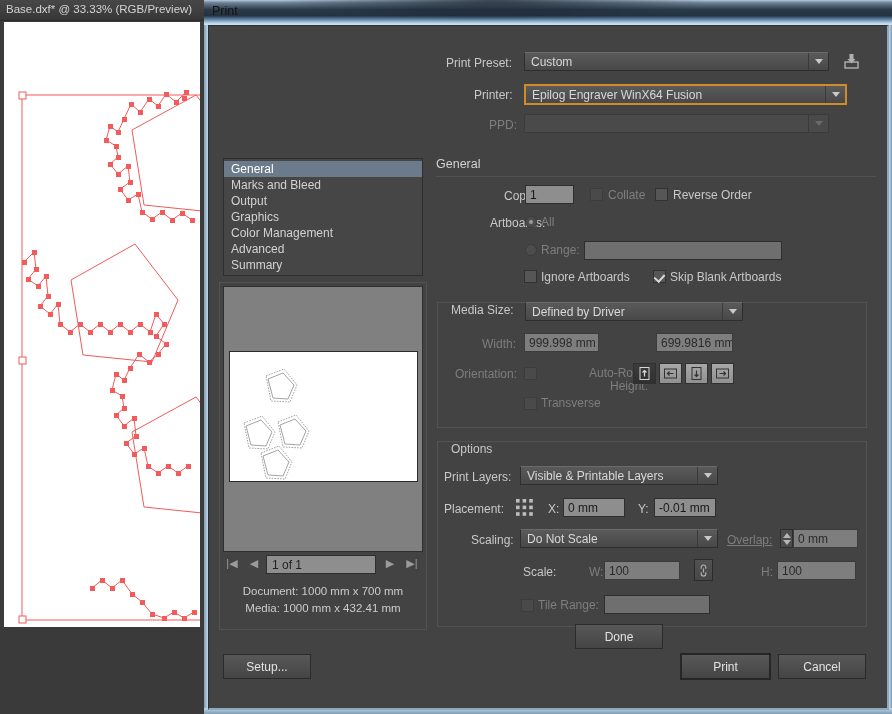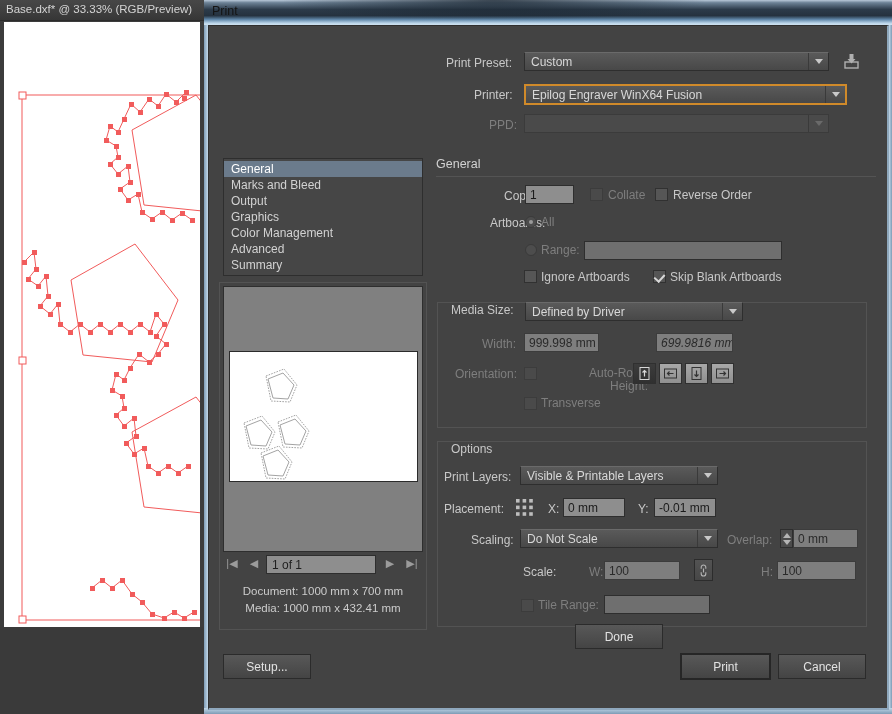--- a/index.html
+++ b/index.html
@@ -560,21 +560,21 @@
   <div class="groupbox" style="left:437px; top:302px; width:430px; height:126px;"></div>
   <span class="grouptitle" style="left:446px; top:303px;">Media Size:</span>
   <div class="combo" style="left:525px; top:302px; width:218px;">
     <span class="ctext">Defined by Driver</span>
     <span class="carrow"></span>
   </div>
 
   <span class="lbl dim" style="left:482px; top:337px;">Width:</span>
   <div class="tinput readonly" style="left:524px; top:333px; width:75px;">999.998 mm</div>
   <span class="lbl dim" style="left:610px; top:337px;margin-top:42px;">Height:</span>
-  <div class="tinput readonly" style="left:656px; top:333px; width:77px;font-style:italic;">699.9816 mm</div>
+  <div class="tinput readonly" style="left:656px; top:333px; width:77px;">699.9816 mm</div>
 
   <span class="lbl dim" style="left:455px; top:367px;">Orientation:</span>
   <div class="cbox dimbox" style="left:524px; top:367px;"></div>
   <span class="lbl dim" style="left:541px; top:366px;margin-left:48px;">Auto-Rotate</span>
 
   <div class="iconbtn sel" style="left:633px; top:363px;">
     <svg width="15" height="15" viewBox="0 0 15 15">
         <rect x="3" y="1.5" width="9" height="12" fill="none" stroke="#d8d8d8" stroke-width="1"></rect>
         <path d="M7.5 10.5 L7.5 4.5 M5.5 6.5 L7.5 4.5 L9.5 6.5" stroke="#d8d8d8" stroke-width="1.2" fill="none"></path>
       </svg>
@@ -627,21 +627,21 @@
   <span class="lbl" style="left:548px; top:502px;">X:</span>
   <div class="tinput" style="left:563px; top:498px; width:62px;">0 mm</div>
   <span class="lbl" style="left:638px; top:502px;">Y:</span>
   <div class="tinput" style="left:654px; top:498px; width:62px;">-0.01 mm</div>
 
   <span class="lbl" style="left:471px; top:533px;">Scaling:</span>
   <div class="combo" style="left:520px; top:529px; width:198px;">
     <span class="ctext">Do Not Scale</span>
     <span class="carrow"></span>
   </div>
-  <span class="lbl dim" style="left:727px; top:533px;">Overlap:</span>
+  <span class="lbl dim" style="left:727px; top:533px;text-decoration:underline;">Overlap:</span>
   <div id="overlap-spin">
     <span class="up"></span>
     <span class="dn"></span>
   </div>
   <div class="tinput readonly" style="left:793px; top:529px; width:65px;">0 mm</div>
 
   <span class="lbl" style="left:523px; top:565px;">Scale:</span>
   <span class="lbl dim" style="left:589px; top:565px;">W:</span>
   <div class="tinput readonly" style="left:604px; top:561px; width:76px;">100</div>
   <div id="link-btn">

